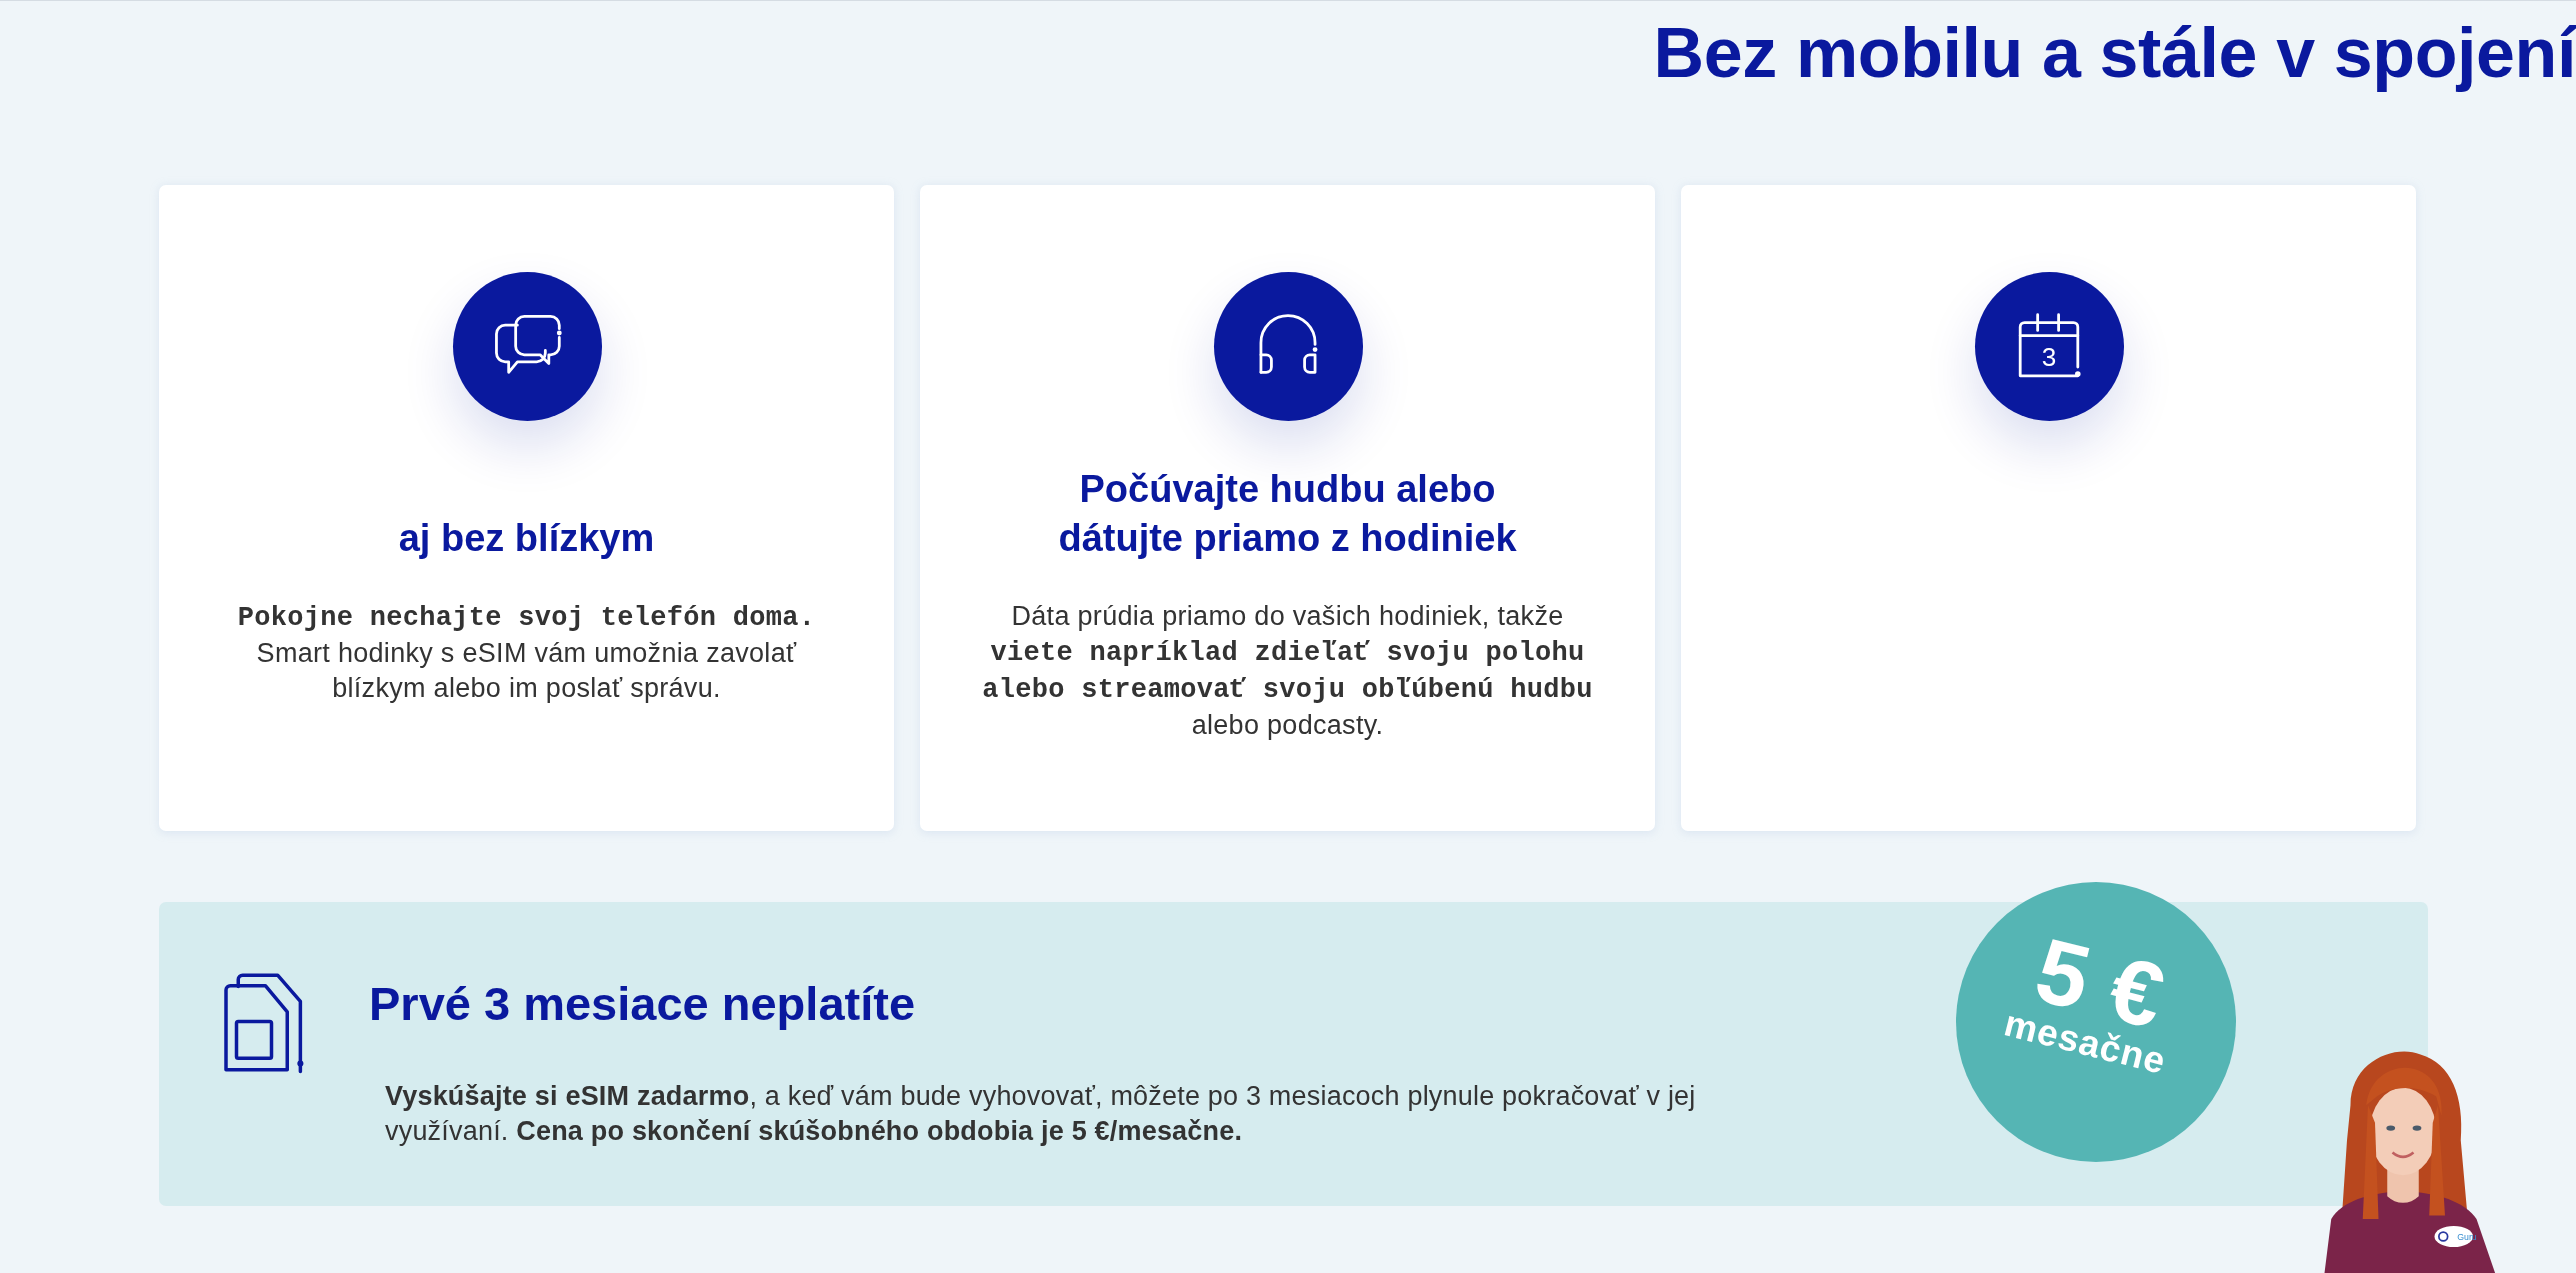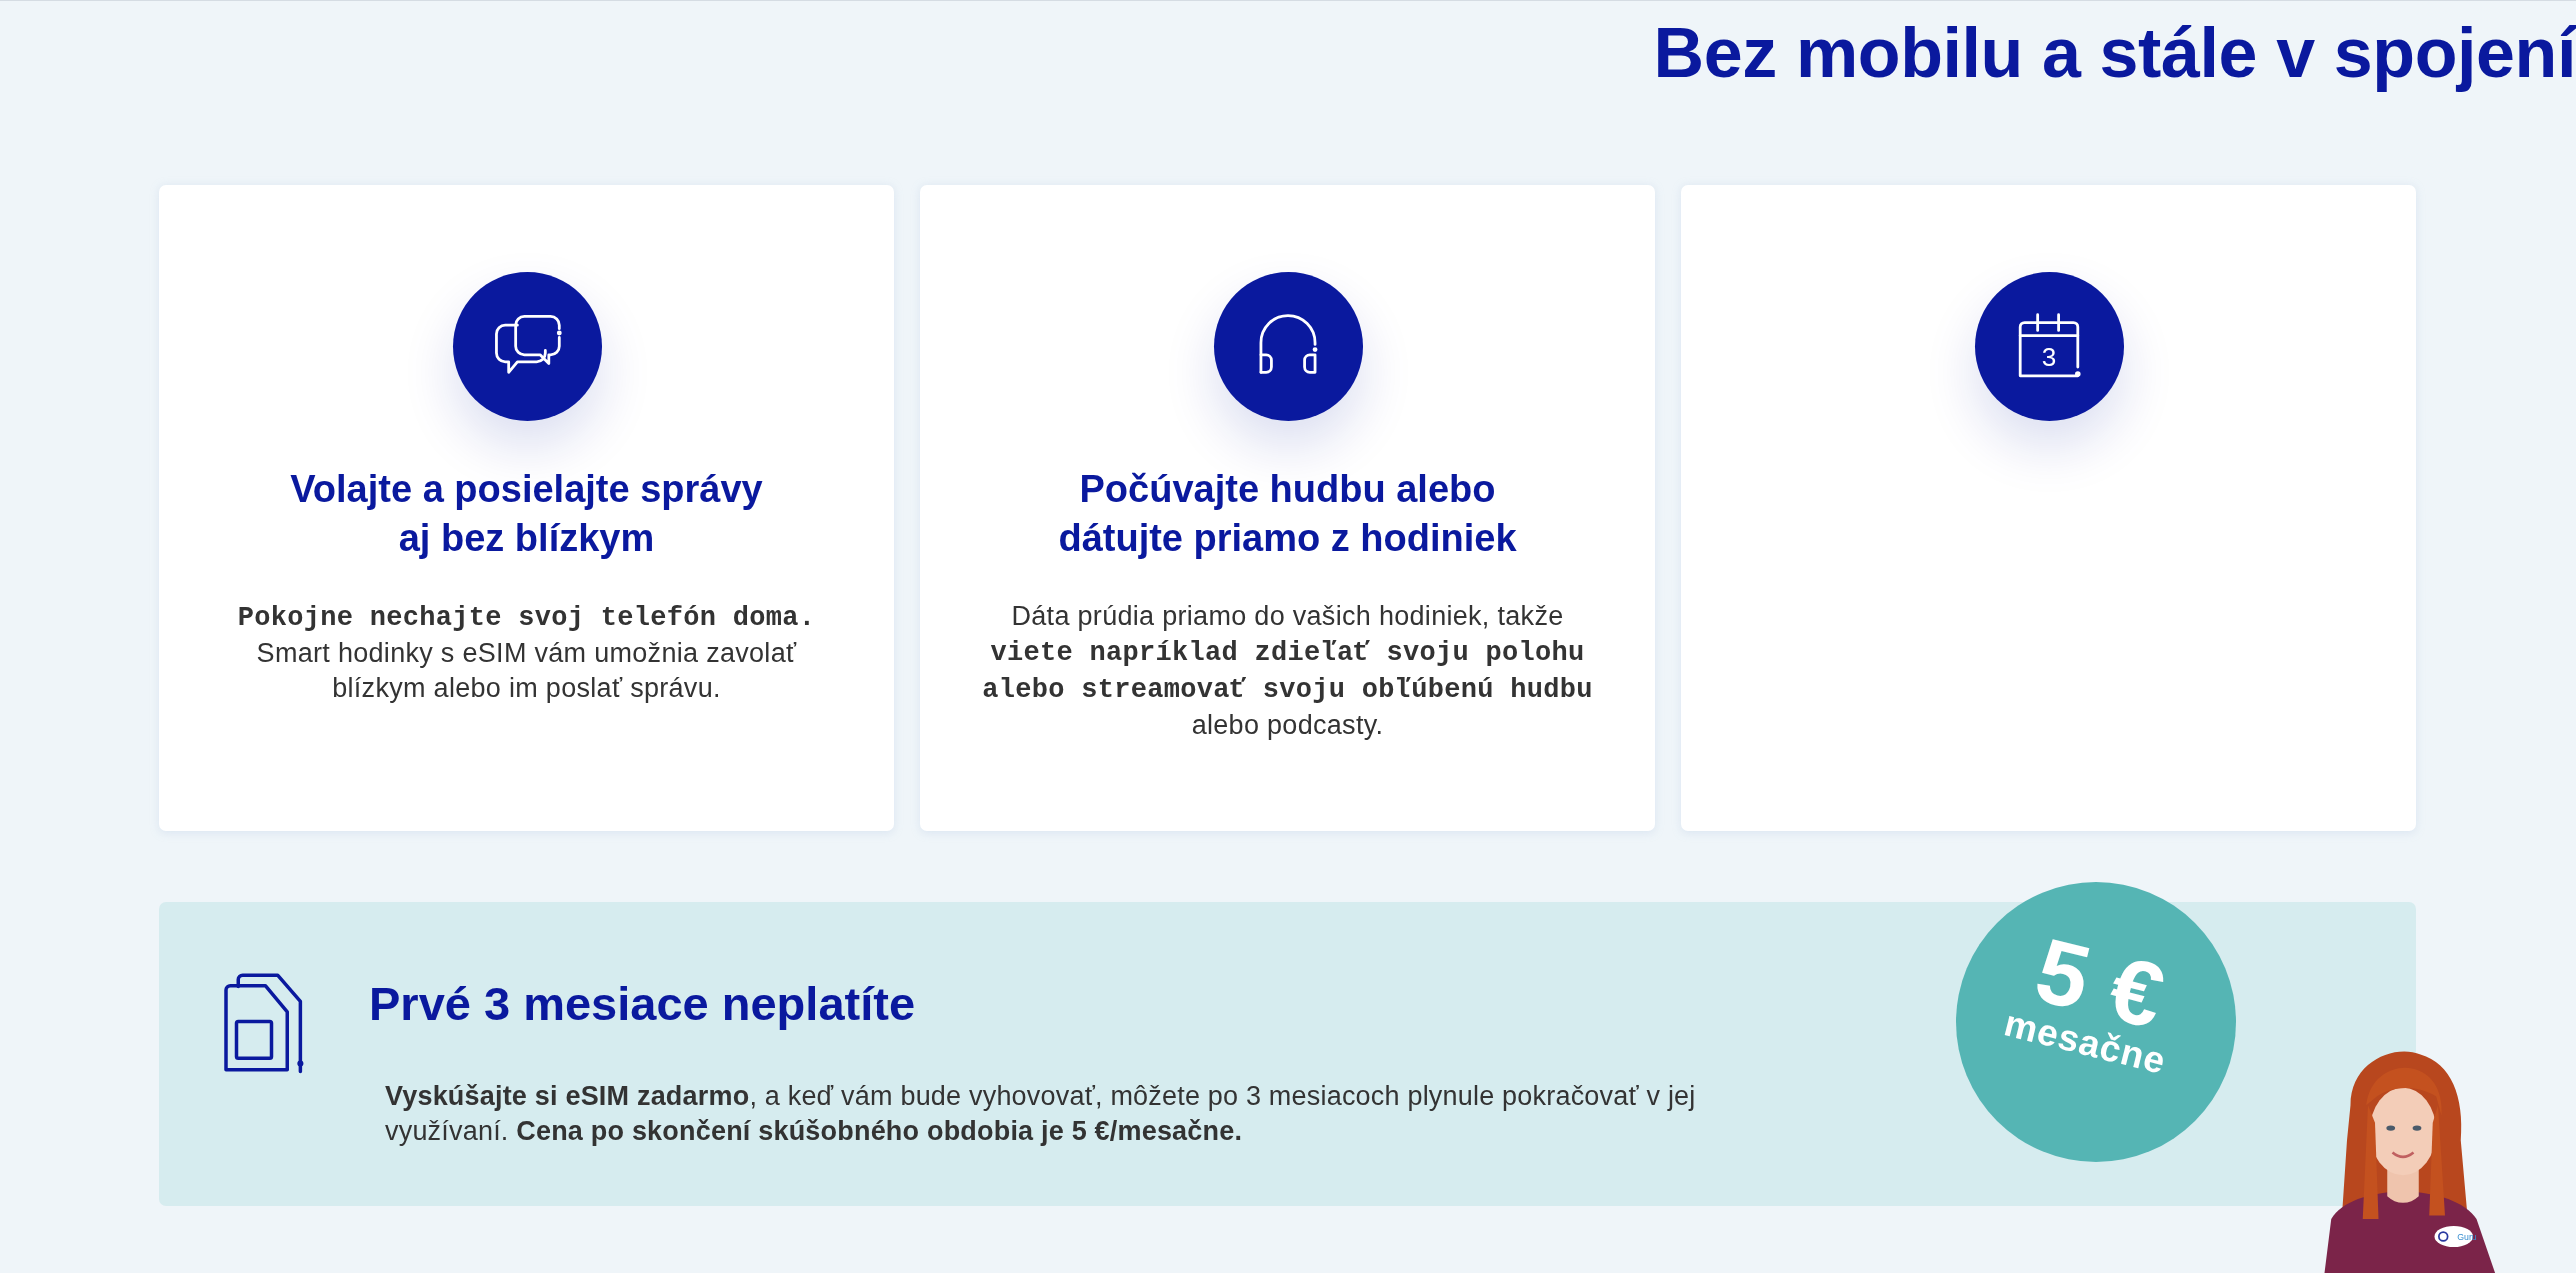--- a/index.html
+++ b/index.html
@@ -52,20 +52,21 @@
     color: #333333;
     font-size: 27px; line-height: 35px;
     letter-spacing: 0.3px;
   }
   .card-body b { font-weight: 700; font-family: Liberation Mono, monospace; }
   .banner {
     position: absolute; left: 159px; top: 901px;
     width: 2257px; height: 304px;
     background: #d6ecef;
     border-radius: 7px;
+    padding-left: 12px;
   }
   .sim-icon {
     position: absolute; left: 65px; top: 67px;
     width: 88px; height: 105px;
   }
   .banner-title {
     position: absolute; left: 210px; top: 74px; margin: 0;
     color: #0a199e; font-size: 47px; font-weight: 700;
   }
   .banner-text {
@@ -98,21 +99,21 @@
 
   <div class="card">
     <div class="icon-circle">
       <svg viewBox="0 0 110 110" fill="none" stroke="#ffffff" stroke-width="3.2" stroke-linecap="round" stroke-linejoin="round">
         <path d="M44 30 h-14 a10 10 0 0 0 -10 10 v22 a10 10 0 0 0 10 10 h4 v12 l10 -12 h22 a10 10 0 0 0 10 -10 v-3"></path>
         <path d="M52 20 h30 a10 10 0 0 1 10 10 v4 M92 44 v10 a10 10 0 0 1 -10 10 h-2 v10 l-10 -10 h-18 a10 10 0 0 1 -10 -10 v-24 a10 10 0 0 1 10 -10"></path>
         <circle cx="92" cy="39" r="1.2" fill="#ffffff"></circle>
       </svg>
     </div>
     <h2 class="card-title">
-      <span>Volajte a posielajte správy</span><br>
+      <br>
       <span>aj bez blízkym</span>
     </h2>
     <p class="card-body"><b>Pokojne nechajte svoj telefón doma.</b><br><span> Smart hodinky s eSIM vám umožnia zavolať blízkym alebo im poslať správu.</span></p>
   </div>
 
   <div class="card">
     <div class="icon-circle">
       <svg viewBox="0 0 110 110" fill="none" stroke="#ffffff" stroke-width="3.2" stroke-linecap="round" stroke-linejoin="round">
         <path d="M24 84 v-34 a31 31 0 0 1 62 0 v2"></path>
         <path d="M24 64 h6 a6 6 0 0 1 6 6 v8 a6 6 0 0 1 -6 6 h-6"></path>

